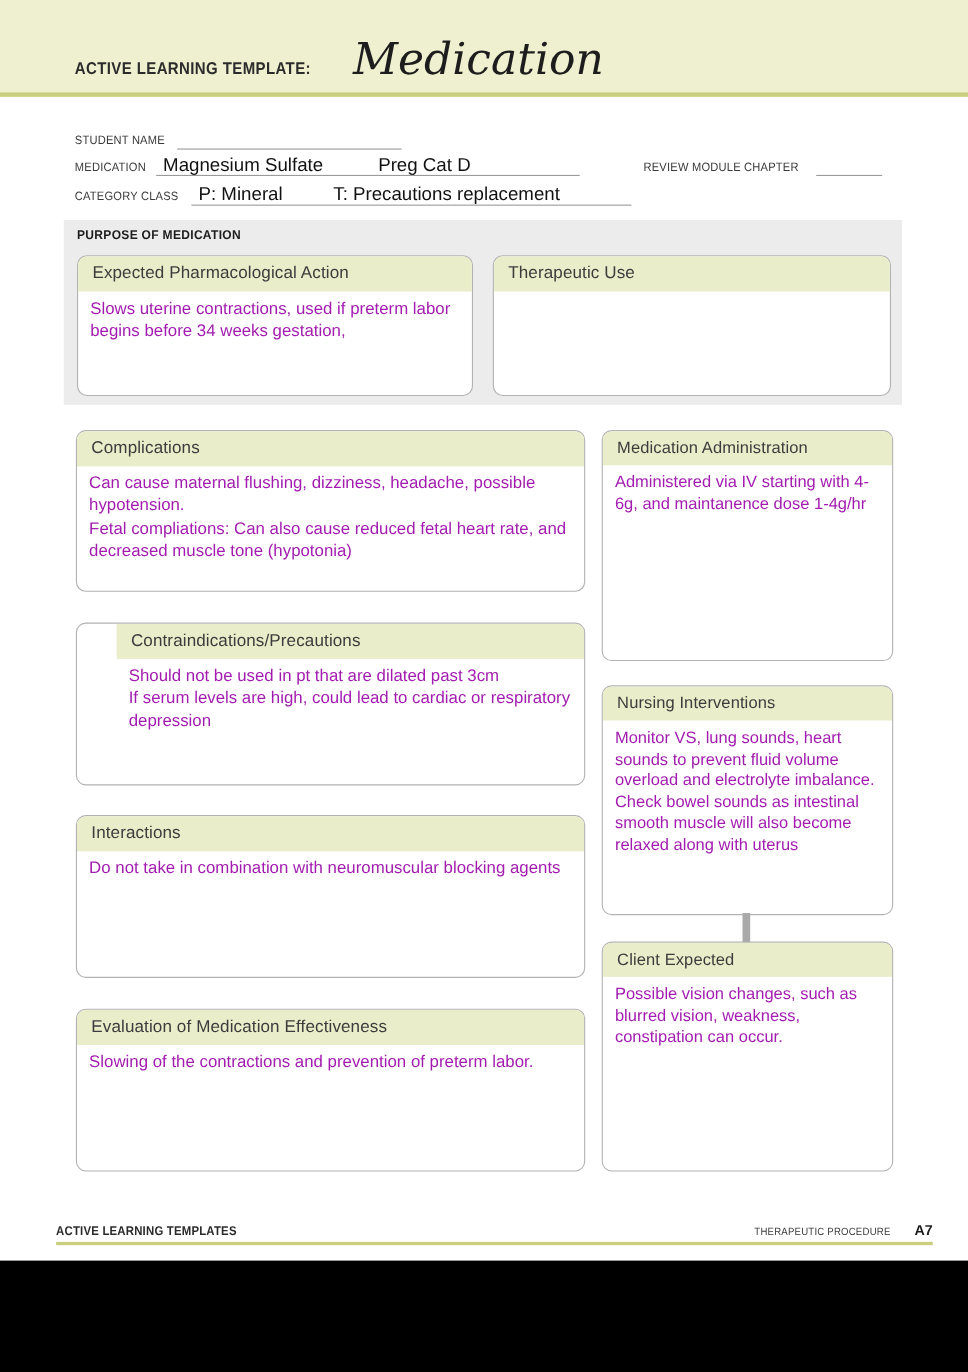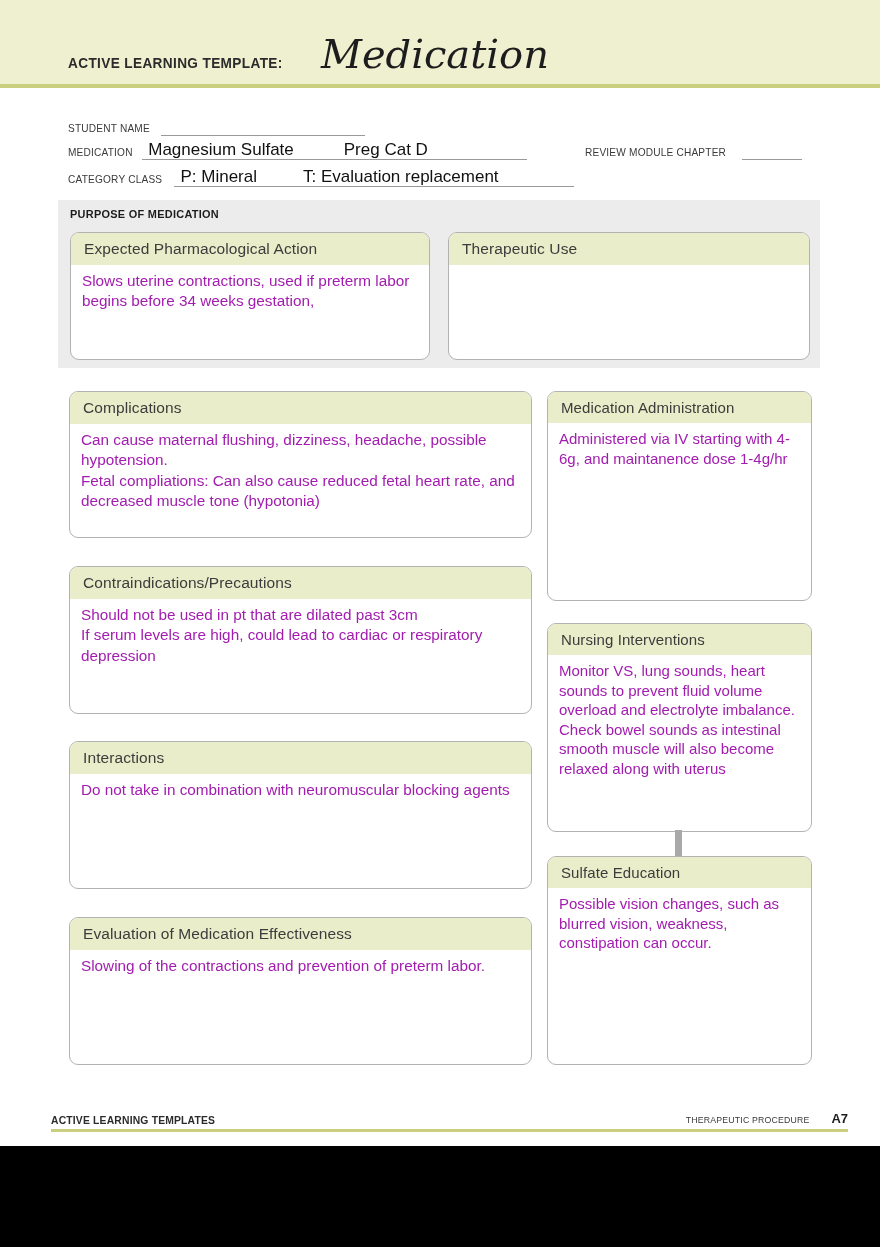--- a/index.html
+++ b/index.html
@@ -154,21 +154,21 @@
     color: #a21caf;
     white-space: pre-line;
   }
 
   
   #card-epa  { left: 70px;  top: 232px; width: 360px; height: 128px; }
   #card-use  { left: 448px; top: 232px; width: 362px; height: 128px; }
 
   
   #card-complications   { left: 69px; top: 391px;  width: 463px; height: 147px; }
-  #card-contraindications { left: 69px; top: 566px; width: 463px; height: 148px; }
+  #card-contraindications { left: 69px; top: 566px; width: 463px; height: 148px; padding-left: 36px; }
   #card-interactions    { left: 69px; top: 741px;  width: 463px; height: 148px; }
   #card-evaluation      { left: 69px; top: 917px;  width: 463px; height: 148px; }
 
   
   #card-administration { left: 547px; top: 391px; width: 265px; height: 210px; }
   #card-nursing        { left: 547px; top: 623px; width: 265px; height: 209px; }
   #card-education      { left: 547px; top: 856px; width: 265px; height: 209px; }
 
   #card-administration .card-body,
   #card-nursing .card-body,
@@ -270,21 +270,21 @@
     <span class="field-line">
       <span class="field-value">Magnesium Sulfate</span>
       <span class="field-value second">Preg Cat D</span>
     </span>
   </div>
 
   <div class="field-row" id="row-category">
     <span class="field-label">CATEGORY CLASS</span>
     <span class="field-line">
       <span class="field-value">P: Mineral</span>
-      <span class="field-value second-cat">T: Evaluation replacement</span>
+      <span class="field-value second-cat">T: Precautions replacement</span>
     </span>
   </div>
 
   <div class="field-row" id="row-review">
     <span class="field-label">REVIEW MODULE CHAPTER</span>
     <span class="field-line">
       <span class="field-value"></span>
     </span>
   </div>
 
@@ -332,21 +332,21 @@
 
 <div class="card" id="card-nursing">
   <div class="card-head">Nursing Interventions</div>
   <div class="card-body">Monitor VS, lung sounds, heart sounds to prevent fluid volume overload and electrolyte imbalance.
 Check bowel sounds as intestinal smooth muscle will also become relaxed along with uterus</div>
 </div>
 
 <div class="connector"></div>
 
 <div class="card" id="card-education">
-  <div class="card-head">Sulfate Education</div>
+  <div class="card-head">Client Expected</div>
   <div class="card-body">Possible vision changes, such as blurred vision, weakness, constipation can occur.</div>
 </div>
 
 <div class="footer">
   <span class="footer-left">ACTIVE LEARNING TEMPLATES</span>
   <span class="footer-right">
     <span class="footer-cat">THERAPEUTIC PROCEDURE</span>
     <span class="footer-code">A7</span>
   </span>
 </div>

